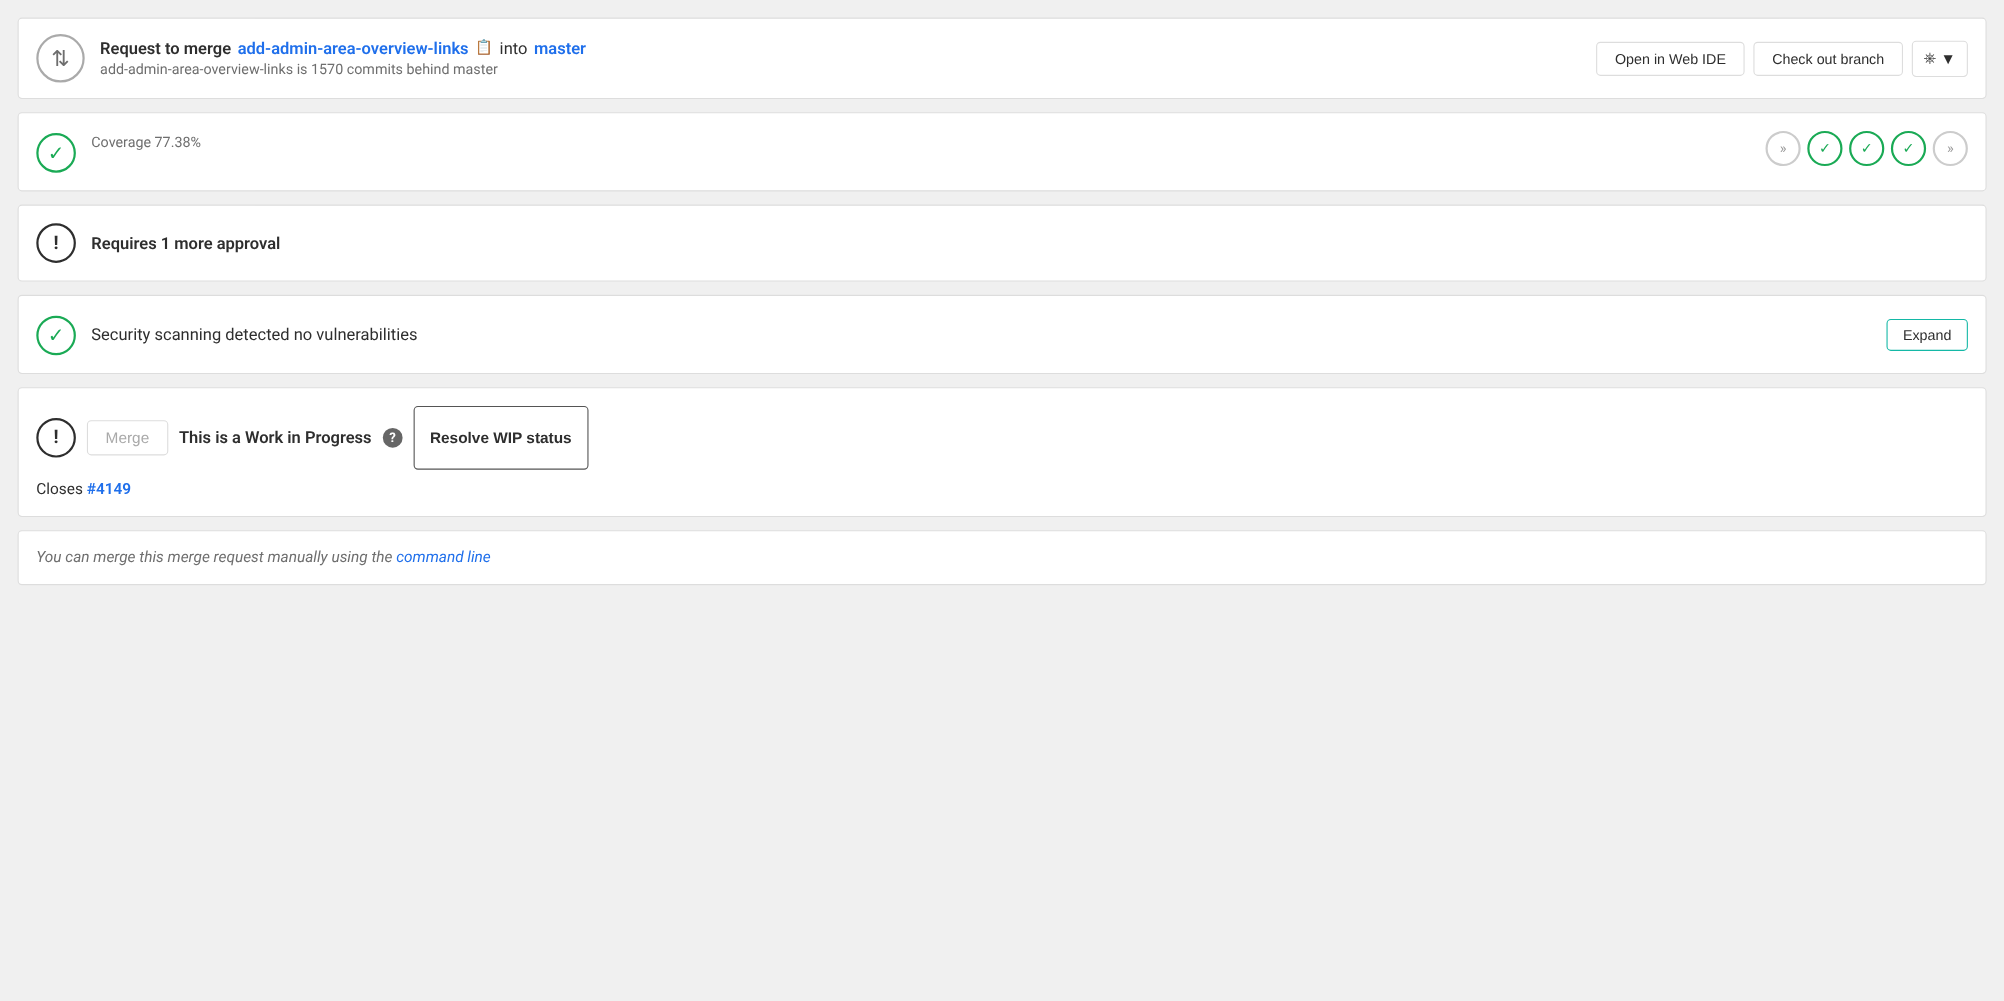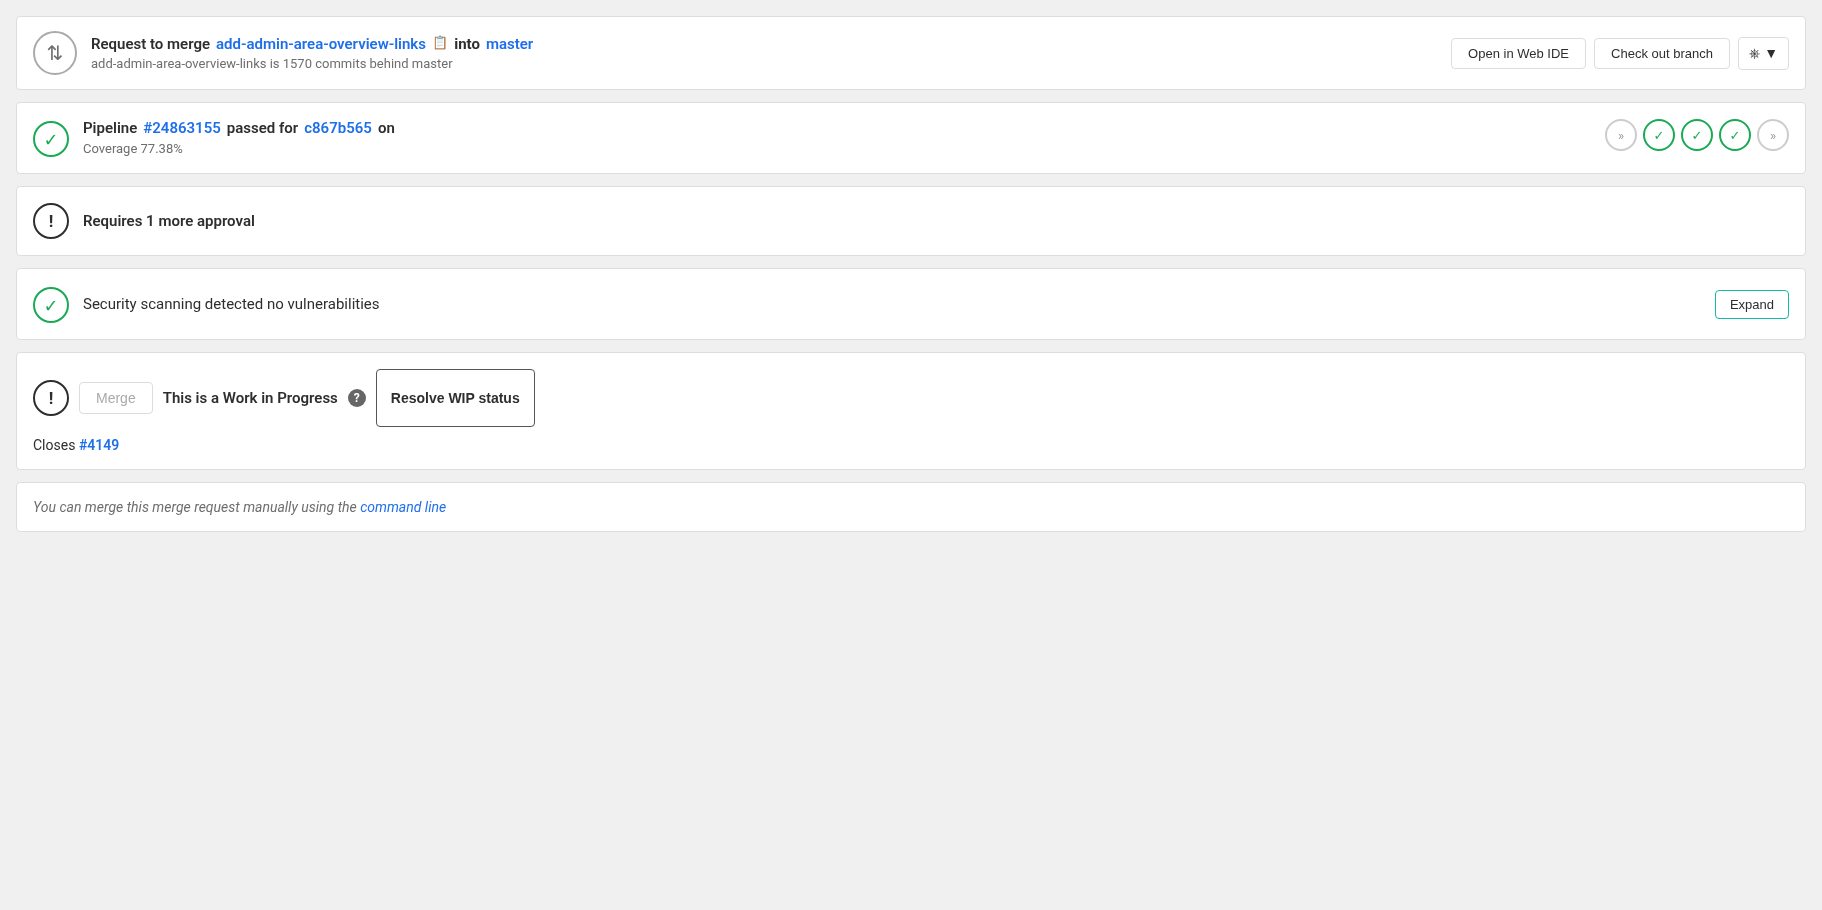--- a/index.html
+++ b/index.html
@@ -54,21 +54,21 @@
     }
 
     .branch-link {
       color: #1f6feb;
       text-decoration: none;
       font-weight: 600;
     }
 
     .into-text {
       color: #2e2e2e;
-      font-weight: 700;
+      font-weight: 400;
     }
 
     .master-link {
       color: #1f6feb;
       text-decoration: none;
       font-weight: 600;
     }
 
     .copy-icon {
       color: #6e6e6e;
@@ -354,27 +354,20 @@
       <span>▼</span>
     </div>
   </div>
 </div>
 
 <div class="card pipeline-card">
   <div class="pipeline-card-inner">
     <div class="row-with-icon" style="flex:1;">
       <div class="green-check-circle">✓</div>
       <div class="pipeline-info">
-        <div class="pipeline-title">
-          <span>Pipeline</span>
-          <a class="pipeline-link" href="#">#24863155</a>
-          <span>passed for</span>
-          <a class="pipeline-link" href="#">c867b565</a>
-          <span>on</span>
-        </div>
         <div class="coverage">Coverage 77.38%</div>
       </div>
     </div>
     <div class="pipeline-stages">
       <div class="stage-btn">»</div>
       <div class="stage-btn passed">✓</div>
       <div class="stage-btn passed">✓</div>
       <div class="stage-btn passed">✓</div>
       <div class="stage-btn">»</div>
     </div>

